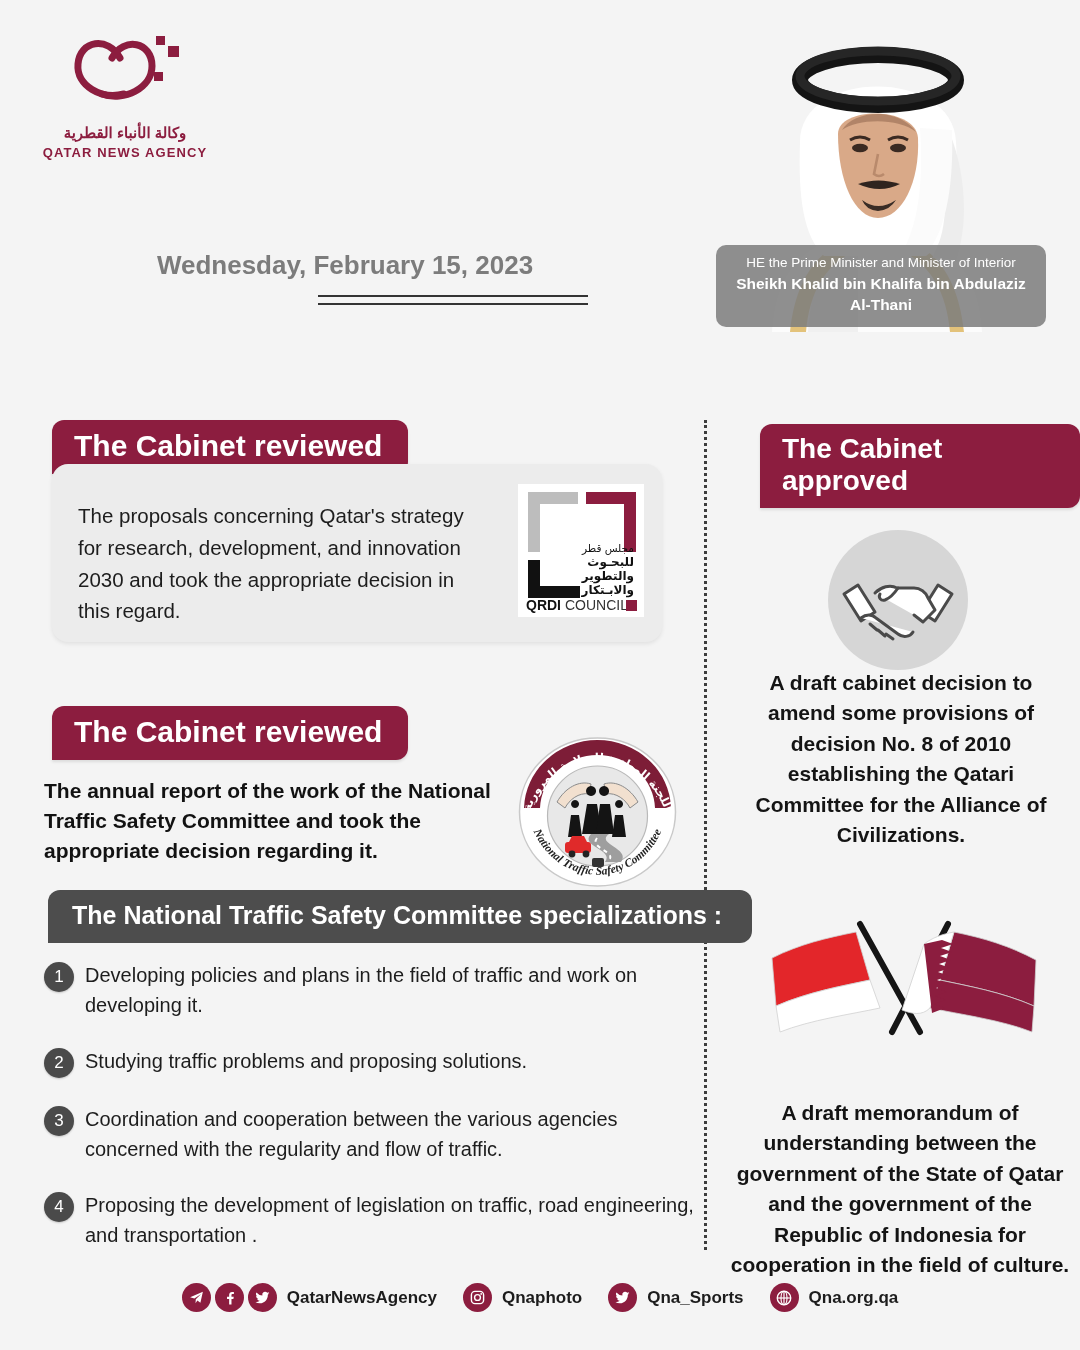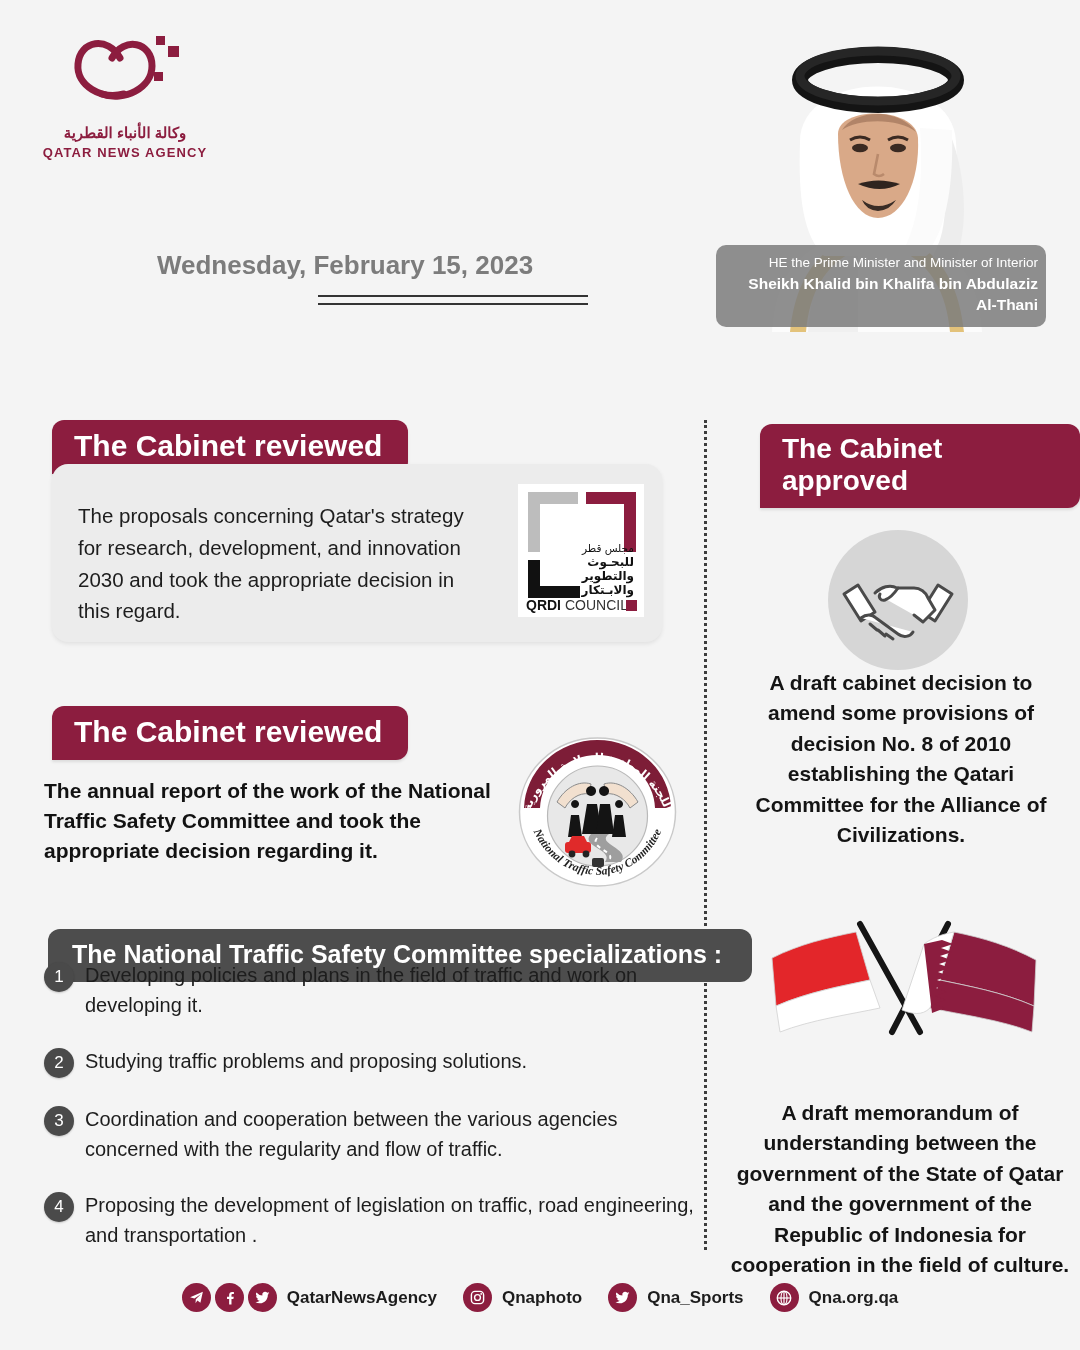--- a/index.html
+++ b/index.html
@@ -26,21 +26,21 @@
   .subtitle{position:absolute;left:0;top:250px;width:690px;text-align:center;
             font-size:26px;font-weight:bold;color:#7c7c7c;}
   .rule{position:absolute;left:318px;top:295px;width:270px;height:6px;
         border-top:2px solid #333;border-bottom:2px solid #333;}
 
   
   .portrait{position:absolute;left:712px;top:22px;width:330px;height:310px;overflow:hidden;}
   .portrait svg{display:block;}
   .caption{position:absolute;left:716px;top:245px;width:330px;
            background:rgba(125,125,125,.86);border-radius:10px;
-           padding:9px 8px 11px;box-sizing:border-box;text-align:right;color:#fff;}
+           padding:9px 8px 11px;box-sizing:border-box;text-align:center;color:#fff;}
   .caption .c1{font-size:13.5px;font-weight:normal;line-height:1.35;}
   .caption .c2{font-size:15.5px;font-weight:bold;line-height:1.35;margin-top:2px;}
 
   
   .vdivider{position:absolute;left:704px;top:420px;width:0;height:830px;
             border-left:3px dotted #3d3d3d;}
 
   
   .pill{position:absolute;background:#8c1d3f;color:#fff;font-weight:bold;
         display:inline-block;padding:9px 26px 11px 22px;
@@ -52,21 +52,21 @@
   .card{position:absolute;left:52px;top:464px;width:610px;height:178px;
         background:#ececec;border-radius:16px;box-shadow:0 2px 4px rgba(0,0,0,.08);}
   .card-text{position:absolute;left:78px;top:500px;width:400px;
              font-size:20.5px;line-height:1.55;color:#1d1d1d;}
   .qrdi{position:absolute;left:518px;top:484px;width:126px;height:166px;}
 
   
   .sec2-text{position:absolute;left:44px;top:776px;width:470px;
              font-size:21px;font-weight:bold;line-height:1.42;color:#121212;}
   .ntsc{position:absolute;left:505px;top:730px;width:185px;height:160px;}
-  .graypill{position:absolute;left:48px;top:929px;background:#4d4d4d;color:#fff;
+  .graypill{position:absolute;left:48px;top:890px;background:#4d4d4d;color:#fff;
             font-weight:bold;font-size:25px;line-height:1.25;
             padding:10px 30px 12px 24px;border-radius:12px 12px 12px 0;}
 
   .items{position:absolute;left:44px;top:960px;width:650px;}
   .item{display:flex;align-items:flex-start;margin-bottom:26px;}
   .num{flex:0 0 auto;width:30px;height:30px;border-radius:50%;
        background:#4a4a4a;color:#fff;font-size:17px;
        display:flex;align-items:center;justify-content:center;
        margin-right:11px;margin-top:2px;box-shadow:0 1px 2px rgba(0,0,0,.2);}
   .itxt{font-size:20px;line-height:1.5;color:#1d1d1d;}

